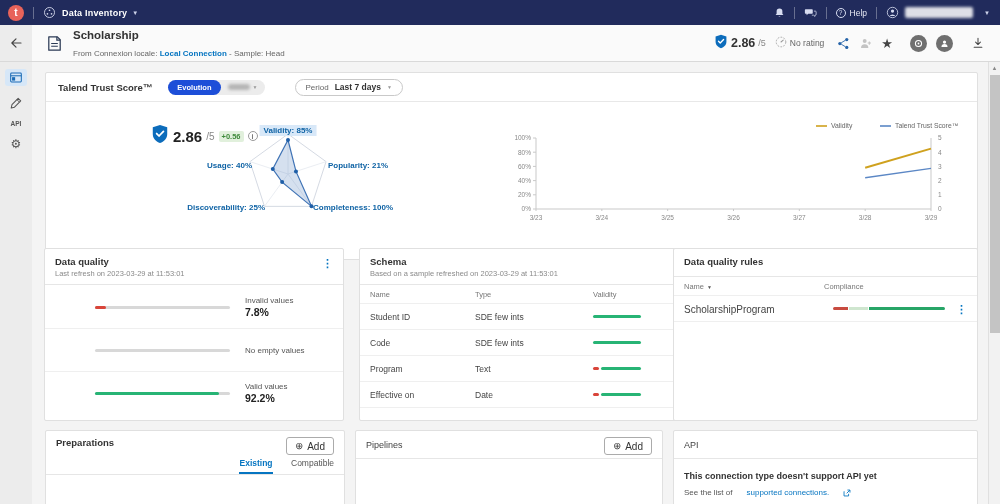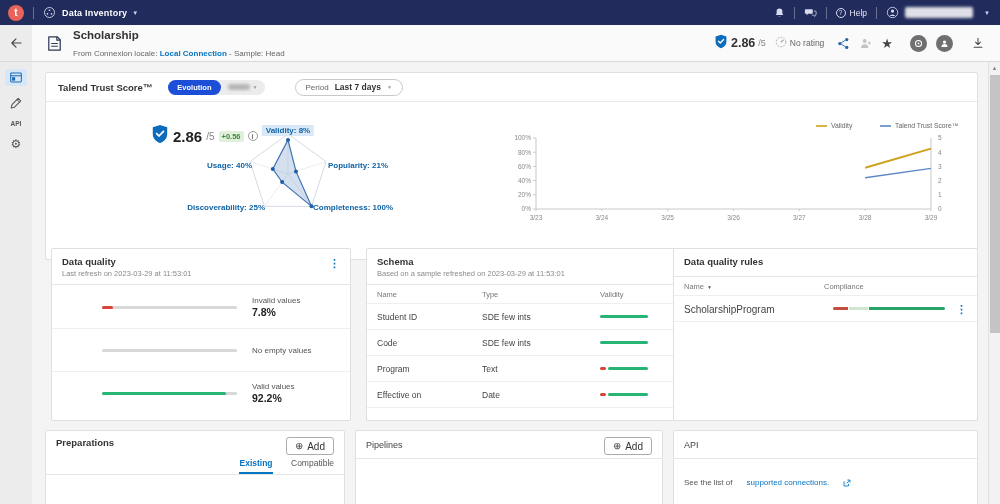--- a/index.html
+++ b/index.html
@@ -76,36 +76,36 @@
   #radar-wrap { position:absolute; left:97px; top:15px; width:290px; height:114px; }
   .radar-label { position:absolute; font-size:8px; font-weight:bold; color:#0f63a5; white-space:nowrap; }
   .rl-hl { background:#d8e8f8; padding:1px 4px; }
   .rl-0 { left:50%; top:8px; transform:translateX(-50%); }
   .rl-1 { left:calc(50% + 40px); top:44px; }
   .rl-2 { left:calc(50% + 25px); top:86px; }
   .rl-3 { right:calc(50% + 23px); top:86px; }
   .rl-4 { right:calc(50% + 36px); top:44px; }
   #linechart-wrap { position:absolute; left:462px; top:14px; width:465px; height:120px; }
   
-  #card-dq { left:19px; top:186px; width:300px; height:173px; }
+  #card-dq { left:12px; top:186px; width:300px; height:173px; }
   .card-head { padding:7px 10px 6px; position:relative; }
   .ch-title { font-size:9.5px; font-weight:bold; color:#333; }
   .ch-sub { font-size:7.5px; color:#8a8a8a; margin-top:2px; }
   .kebab { position:absolute; right:10px; top:9px; color:#0675c1; font-size:11px; font-weight:bold;
            line-height:1; cursor:pointer; }
   .hdiv { border-top:1px solid #e6e6e6; }
   .dq-row { height:43px; position:relative; }
   .dq-row + .dq-row { border-top:1px solid #efefef; }
   .dq-track { position:absolute; left:50px; top:50%; width:135px; height:3px; background:#d8d8d8;
               border-radius:2px; margin-top:-1px; }
   .dq-fill { height:3px; border-radius:2px; }
   .dq-labels { position:absolute; left:200px; top:50%; transform:translateY(-50%); }
   .dq-label { font-size:8px; color:#555; }
   .dq-value { font-size:10.5px; font-weight:bold; color:#222; margin-top:1px; }
-  #card-schema { left:334px; top:186px; width:364px; height:173px; overflow:hidden; }
+  #card-schema { left:327px; top:186px; width:364px; height:173px; overflow:hidden; }
   .sch-cols { display:flex; height:18px; align-items:center; }
   .sch-col { font-size:7.5px; color:#777; }
   .c-name { width:115px; padding-left:10px; }
   .c-type { width:118px; }
   .c-val { flex:1; }
   .sch-row { height:26px; display:flex; align-items:center; border-top:1px solid #efefef; }
   .sch-cell { font-size:8.5px; color:#444; }
   .v-bar { width:48px; height:3px; display:flex; gap:2px; }
   .v-seg { height:3px; border-radius:2px; }
   .sch-scroll { position:absolute; right:3px; top:55px; bottom:3px; width:9px; background:#f1f1f1; }
@@ -328,21 +328,21 @@
             <line x1="145" y1="57" x2="183.04" y2="44.64" stroke="#e5e9ef" stroke-width="0.8"></line>
             <line x1="145" y1="57" x2="168.52" y2="89.36" stroke="#e5e9ef" stroke-width="0.8"></line>
             <line x1="145" y1="57" x2="121.48" y2="89.36" stroke="#e5e9ef" stroke-width="0.8"></line>
             <line x1="145" y1="57" x2="106.96000000000001" y2="44.64" stroke="#e5e9ef" stroke-width="0.8"></line>
             <polygon points="145,23 152.9884,54.4044 168.52,89.36 139.12,65.09 129.784,52.056" fill="rgba(63,115,181,0.22)" stroke="#3f73b5" stroke-width="1.2"></polygon>
             <circle cx="145" cy="23" r="2" fill="#1f5fa8"></circle>
             <circle cx="152.9884" cy="54.4044" r="2" fill="#1f5fa8"></circle>
             <circle cx="168.52" cy="89.36" r="2" fill="#1f5fa8"></circle>
             <circle cx="139.12" cy="65.09" r="2" fill="#1f5fa8"></circle>
             <circle cx="129.784" cy="52.056" r="2" fill="#1f5fa8"></circle>
-          </svg><div class="radar-label rl-0 rl-hl">Validity: 8%</div><div class="radar-label rl-1">Popularity: 21%</div><div class="radar-label rl-2">Completeness: 100%</div><div class="radar-label rl-3">Discoverability: 25%</div><div class="radar-label rl-4">Usage: 40%</div></div>
+          </svg><div class="radar-label rl-0 rl-hl">Validity: 85%</div><div class="radar-label rl-1">Popularity: 21%</div><div class="radar-label rl-2">Completeness: 100%</div><div class="radar-label rl-3">Discoverability: 25%</div><div class="radar-label rl-4">Usage: 40%</div></div>
       <div id="linechart-wrap"><svg width="465" height="120" viewBox="0 0 465 120">
             <path d="M28 22 V93 H423 V22" fill="none" stroke="#c9c9c9" stroke-width="1"></path>
             <line x1="25" y1="93" x2="28" y2="93" stroke="#c9c9c9" stroke-width="1"></line>
             <text x="23" y="95.3" text-anchor="end" font-size="6.5" fill="#888">0%</text>
             <line x1="25" y1="78.8" x2="28" y2="78.8" stroke="#c9c9c9" stroke-width="1"></line>
             <text x="23" y="81.1" text-anchor="end" font-size="6.5" fill="#888">20%</text>
             <line x1="25" y1="64.6" x2="28" y2="64.6" stroke="#c9c9c9" stroke-width="1"></line>
             <text x="23" y="66.89999999999999" text-anchor="end" font-size="6.5" fill="#888">40%</text>
             <line x1="25" y1="50.4" x2="28" y2="50.4" stroke="#c9c9c9" stroke-width="1"></line>
             <text x="23" y="52.699999999999996" text-anchor="end" font-size="6.5" fill="#888">60%</text>
@@ -518,20 +518,21 @@
         <span class="add-label">Add</span>
       </div>
     </div>
   </div>
 
   <div class="card" id="card-api">
     <div class="simple-head">
       <span class="ch-title" style="font-weight:normal;font-size:9px;color:#444;">API</span>
     </div>
     <div class="api-body">
+      <div class="api-msg">This connection type doesn't support API yet</div>
       <div class="api-link-line">
         <span>See the list of</span>
         <span class="link">supported connections.</span>
         <span style="display:flex;">
           <svg width="8" height="8" viewBox="0 0 10 10">
               <path d="M1.5 3h-0.2v5.7h5.7V6" fill="none" stroke="#0675c1" stroke-width="1.1"></path>
               <path d="M5.5 1.3h3.2v3.2M8.5 1.5 4.6 5.4" fill="none" stroke="#0675c1" stroke-width="1.1"></path>
             </svg>
         </span>
       </div>

